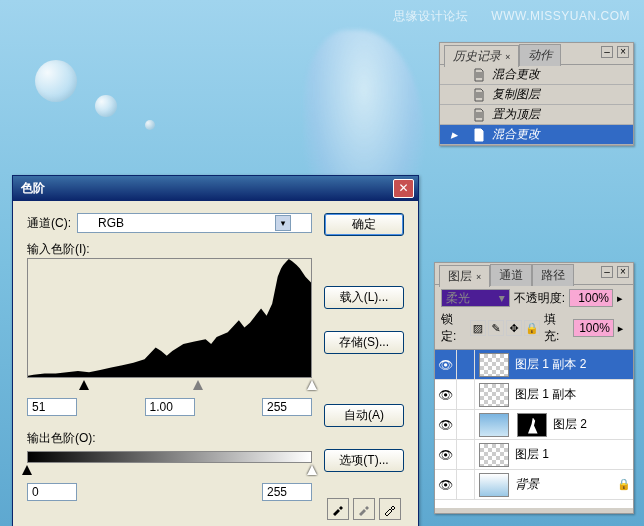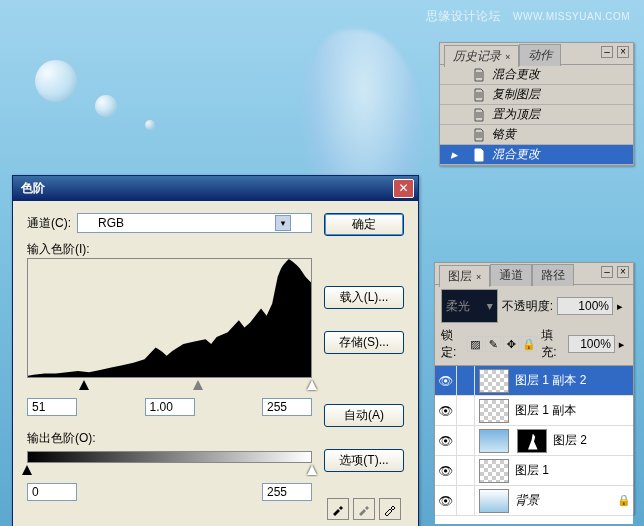--- a/index.html
+++ b/index.html
@@ -1,21 +1,21 @@
 <!DOCTYPE html>
 <html><head>
 <meta charset="utf-8">
 <style>
 * { box-sizing: border-box; margin: 0; padding: 0; font-family: "Microsoft YaHei", SimSun, sans-serif; font-size: 12px; }
 body { width: 644px; height: 526px; background: #8fcce8; position: relative; overflow: hidden; }
 .canvas-bg { position: absolute; inset: 0; background: linear-gradient(180deg, #a0d4ee 0%, #7bc0e0 50%, #5ea8d0 100%); }
 .bubble { position: absolute; border-radius: 50%; background: radial-gradient(circle at 30% 30%, rgba(255,255,255,.9), rgba(160,210,240,.5)); box-shadow: inset -2px -2px 6px rgba(0,0,0,.08); }
 .smoke { position: absolute; right: 220px; top: 30px; width: 120px; height: 200px; opacity: .8; background: radial-gradient(ellipse at 50% 30%, rgba(255,255,255,.7), rgba(180,200,240,.4) 60%, transparent 80%); filter: blur(2px); border-radius: 40% 60% 50% 50%; }
 .watermark { position: absolute; top: 8px; right: 14px; color: rgba(255,255,255,.7); font-size: 11px; letter-spacing: .5px; }
-.watermark span:last-child { font-size: 10px; margin-left: 12px; }
+.watermark span:last-child { font-size: 12px; margin-left: 23px; }
 
 
 .levels-dialog { position: absolute; left: 12px; top: 175px; width: 407px; background: #ece9d8; border: 1px solid #0a246a; box-shadow: 1px 1px 3px rgba(0,0,0,.3); }
 .titlebar { height: 25px; background: linear-gradient(180deg, #3a6ea5 0%, #0a246a 100%); color: #fff; display: flex; align-items: center; padding: 0 4px 0 8px; }
 .titlebar span { flex: 1; font-weight: bold; }
 .titlebar .close { width: 21px; height: 19px; background: #c75050; border: 1px solid #fff; color: #fff; text-align: center; line-height: 16px; border-radius: 2px; cursor: pointer; }
 .levels-body { padding: 12px 14px 14px; display: flex; gap: 12px; }
 .levels-left { flex: 1; }
 .levels-right { width: 80px; display: flex; flex-direction: column; gap: 22px; align-items: stretch; }
 .row { display: flex; align-items: center; gap: 6px; margin-bottom: 8px; }
@@ -55,22 +55,22 @@
 .hist-item .doc { width: 22px; display: flex; justify-content: center; }
 .hist-item .lbl { flex: 1; padding-left: 2px; }
 .hist-item.selected { background: #316ac5; color: #fff; }
 .hist-item.selected .doc svg path { fill: #fff; stroke: #fff; }
 .hist-item .marker { font-size: 13px; }
 
 
 .layers-panel { right: 10px; top: 262px; width: 200px; height: 252px; }
 .layers-opts { padding: 4px 6px; display: flex; flex-direction: column; gap: 4px; border-bottom: 1px solid #9a9a9a; }
 .opt-row { display: flex; align-items: center; gap: 4px; }
-.sel { height: 18px; border: 1px solid #9a9a9a; background: #0f172a; padding: 16px 4px; display: flex; align-items: center; flex: 1; color: #888; }
-.pct { width: 56px; height: 18px; border: 1px solid #9a9a9a; background: #e5e5e5; display: flex; align-items: center; padding: 0 3px; justify-content: flex-end; }
+.sel { height: 18px; border: 1px solid #9a9a9a; background: #4c1d95; padding: 8px 4px; display: flex; align-items: center; flex: 1; color: #888; }
+.pct { width: 44px; height: 18px; border: 1px solid #9a9a9a; background: #f9a8d4; display: flex; align-items: center; padding: 0 3px; justify-content: flex-end; }
 .lock-icons { display: flex; gap: 2px; }
 .lock-icons span { width: 16px; height: 16px; border: 1px solid #ccc; display: flex; align-items: center; justify-content: center; font-size: 11px; }
 .layers-list { background: #fff; overflow-y: auto; height: 158px; }
 .layer-item { display: flex; align-items: center; height: 30px; border-bottom: 1px solid #ddd; }
 .layer-item.selected { background: #316ac5; color: #fff; }
 .eye { width: 22px; text-align: center; border-right: 1px solid #ddd; height: 100%; display: flex; align-items: center; justify-content: center; cursor: pointer; }
 .link { width: 18px; border-right: 1px solid #ddd; height: 100%; }
 .thumb { width: 30px; height: 24px; margin: 0 4px; border: 1px solid #888; background: repeating-conic-gradient(#ccc 0 25%, #fff 0 50%) 0 0/8px 8px; position: relative; }
 .thumb.sky { background: linear-gradient(180deg, #7ab4e0, #cde6f5); }
 .thumb.mask { background: #000; }
@@ -202,30 +202,20 @@
       <div class="hist-item">
         <div class="mark"></div>
     <div class="doc">
           <svg width="14" height="14" viewBox="0 0 14 14">
             <path d="M3 1h6l2 2v10H3z" fill="none" stroke="#555"></path>
             <path d="M4 5h6M4 7h6M4 9h6" stroke="#555"></path>
           </svg>
         </div>
     <div class="lbl">置为顶层</div>
       </div>
-      <div class="hist-item">
-        <div class="mark"></div>
-    <div class="doc">
-          <svg width="14" height="14" viewBox="0 0 14 14">
-            <path d="M3 1h6l2 2v10H3z" fill="none" stroke="#555"></path>
-            <path d="M4 5h6M4 7h6M4 9h6" stroke="#555"></path>
-          </svg>
-        </div>
-    <div class="lbl">铬黄</div>
-      </div>
       <div class="hist-item selected">
         <div class="mark">
           <span class="marker">▸</span>
         </div>
     <div class="doc">
           <svg width="14" height="14" viewBox="0 0 14 14">
             <path d="M3 1h6l2 2v10H3z" fill="none" stroke="#fff"></path>
             <path d="M4 5h6M4 7h6M4 9h6" stroke="#fff"></path>
           </svg>
         </div>

